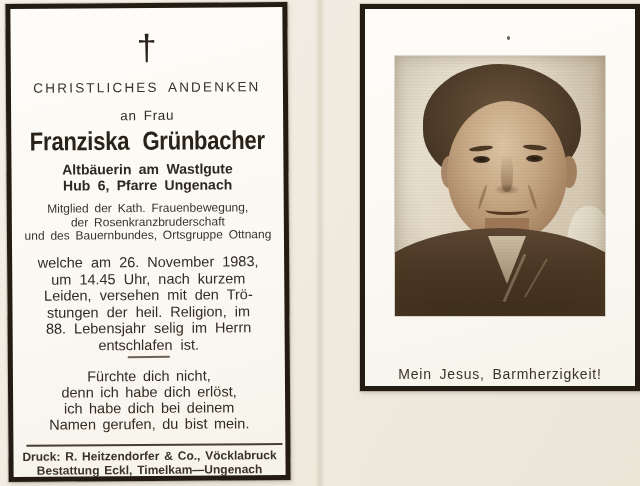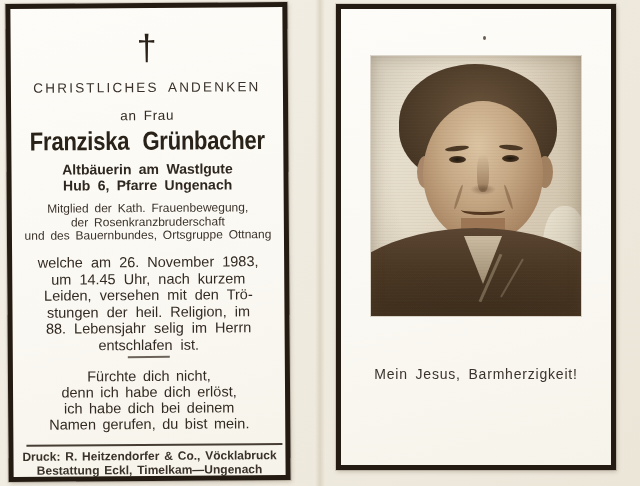--- a/index.html
+++ b/index.html
@@ -14,21 +14,21 @@
     background:linear-gradient(120deg,#f4f0e7 0%, #efeade 55%, #ece6d9 100%);
   }
   .crease { position:absolute; left:315px; top:0; width:10px; height:486px;
     background:linear-gradient(to right, rgba(190,180,160,0), rgba(205,196,176,.55) 50%, rgba(190,180,160,0));
   }
   .panel { position:absolute; border:5px solid #241b12;
     background:linear-gradient(165deg,#fdfcf8 0%, #faf8f2 60%, #f6f3ea 100%);
     box-shadow:0 0 0 1px rgba(60,45,30,.15), 1px 2px 4px rgba(90,75,55,.25);
   }
   .panel-left  { left:7px;  top:3px; width:282px; height:478px; transform:rotate(-0.4deg); }
-  .panel-right { left:336px; top:4px; width:280px; height:466px; }
+  .panel-right { left:360px; top:4px; width:280px; height:387px; }
 
   
   .abs { position:absolute; left:0; width:100%; text-align:center; }
   .cross { top:22px; font-size:36px; line-height:36px; font-weight:400; color:#2a2118; }
   .hdr   { top:72px; font-size:13.5px; letter-spacing:2.2px; word-spacing:4px; color:#39312a; }
   .sub   { top:100px; font-size:13.5px; letter-spacing:.6px; word-spacing:3px; }
   .name  { top:119px; font-size:24px; font-weight:700; word-spacing:8px; letter-spacing:-.3px;
            transform:scale(.92,1.08); color:#292219; }
   .titles{ top:153px; font-size:14px; font-weight:700; line-height:16px; word-spacing:3.5px; color:#2e2720; }
   .membership { top:194px; font-size:12px; line-height:13.5px; word-spacing:2.5px; color:#3a322b; }

